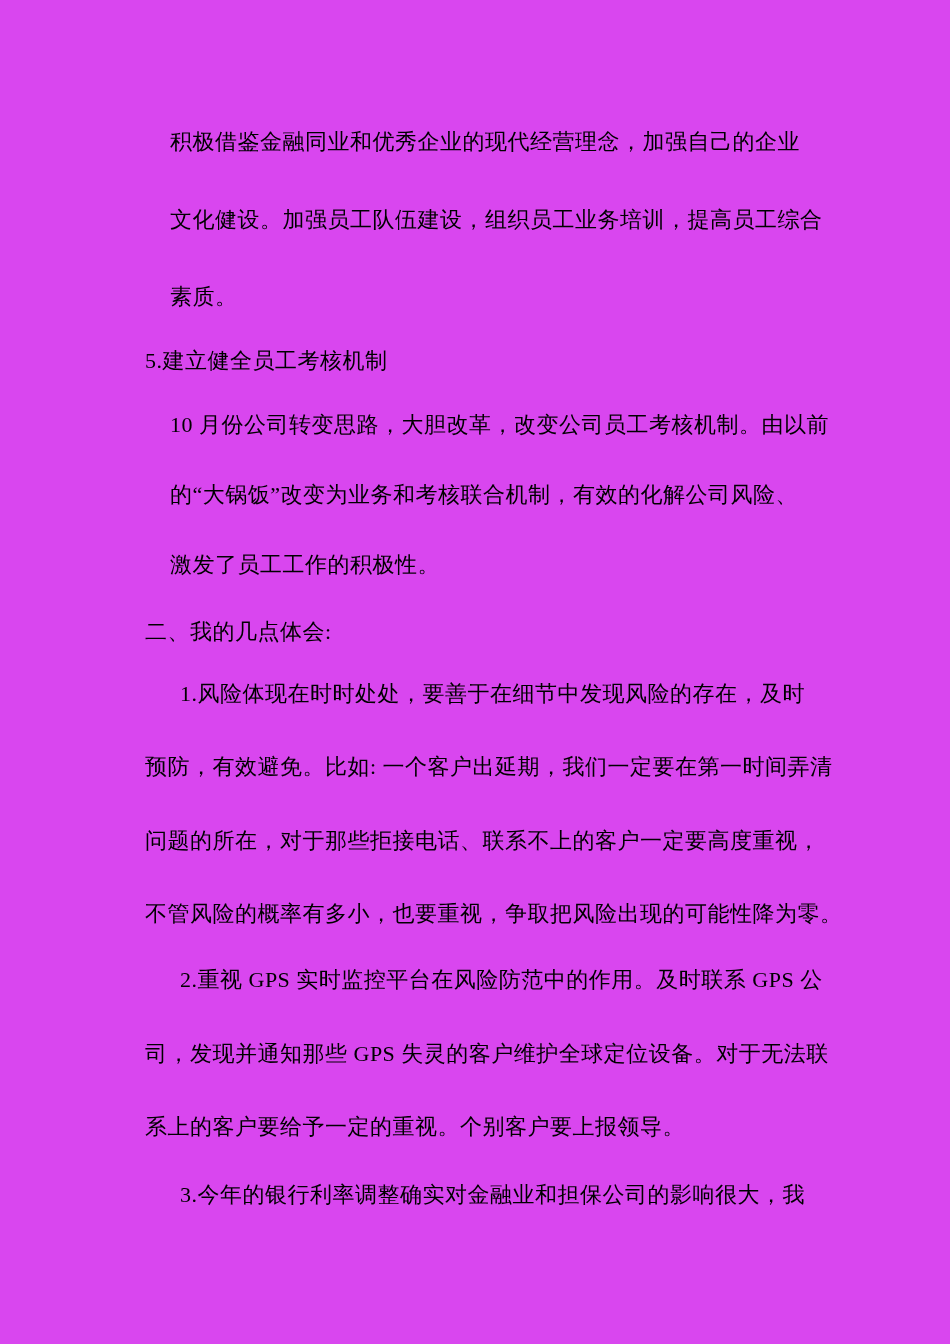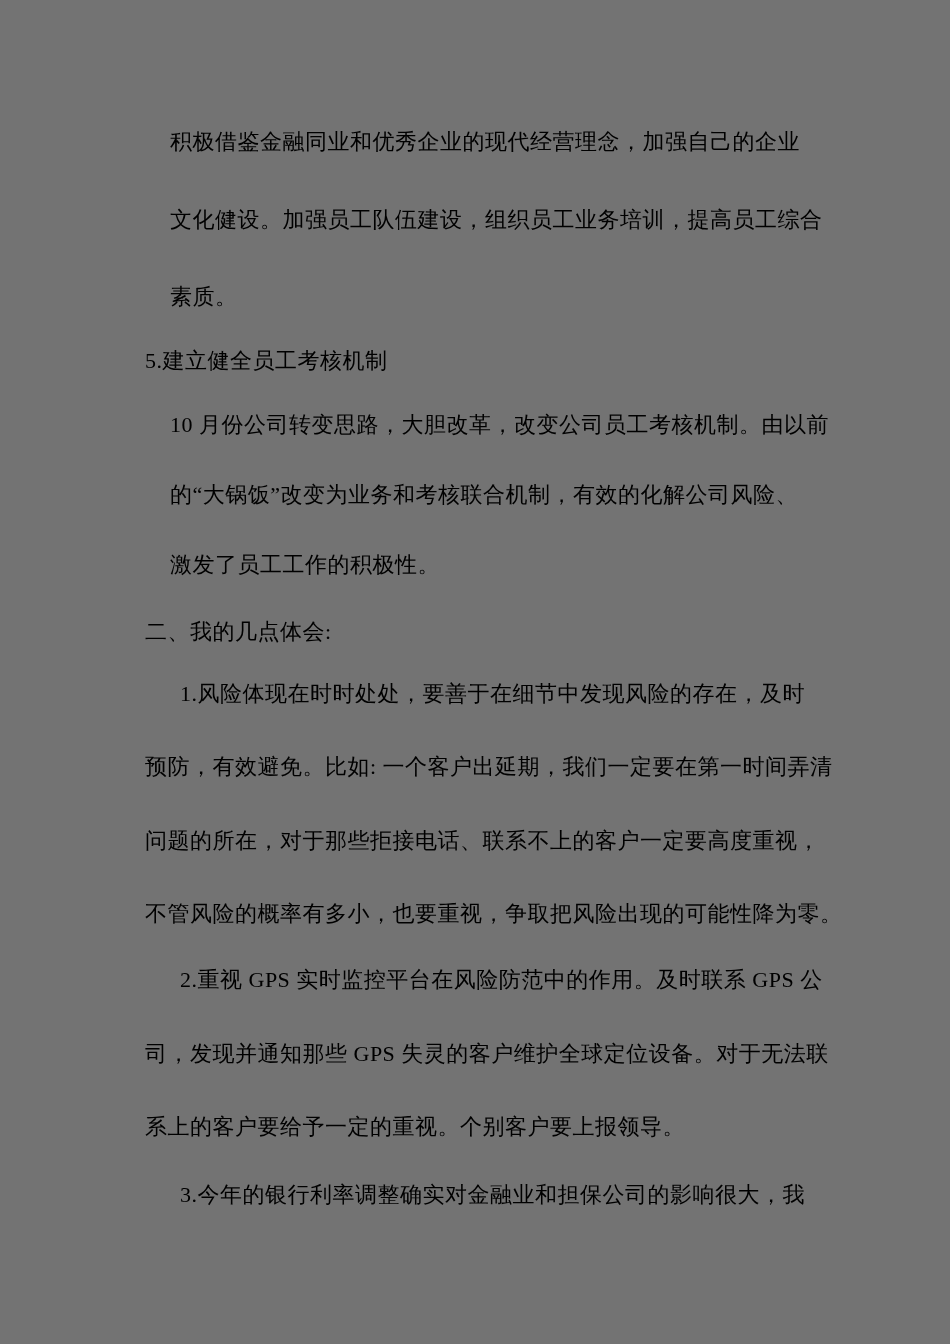--- a/index.html
+++ b/index.html
@@ -4,21 +4,21 @@
 <style>
   html, body {
     margin: 0;
     padding: 0;
     background: #ffffff;
   }
   .page {
     position: relative;
     width: 950px;
     height: 1344px;
-    background: #737373;
+    background: #d946ef;
     overflow: hidden;
     font-family: "Liberation Serif", "DejaVu Serif", serif;
     color: #000000;
   }
   .line {
     position: absolute;
     left: 0;
     width: 950px;
     font-size: 22px;
     line-height: 1.25;

